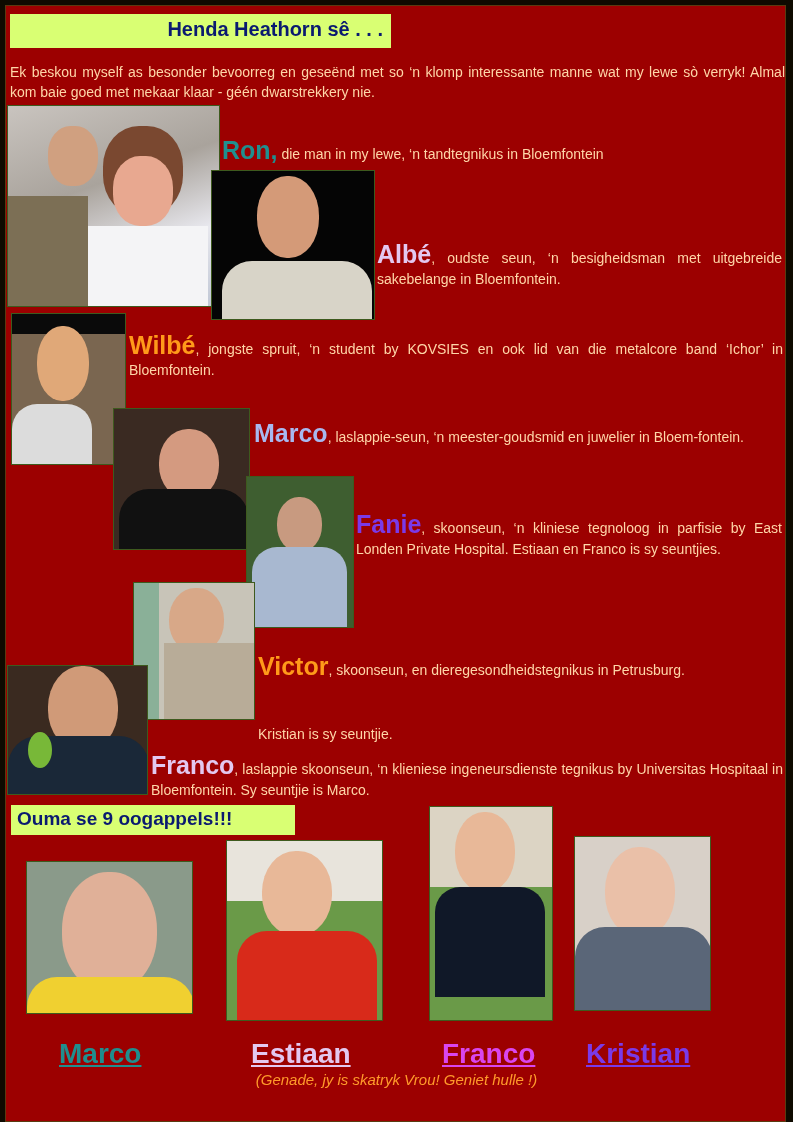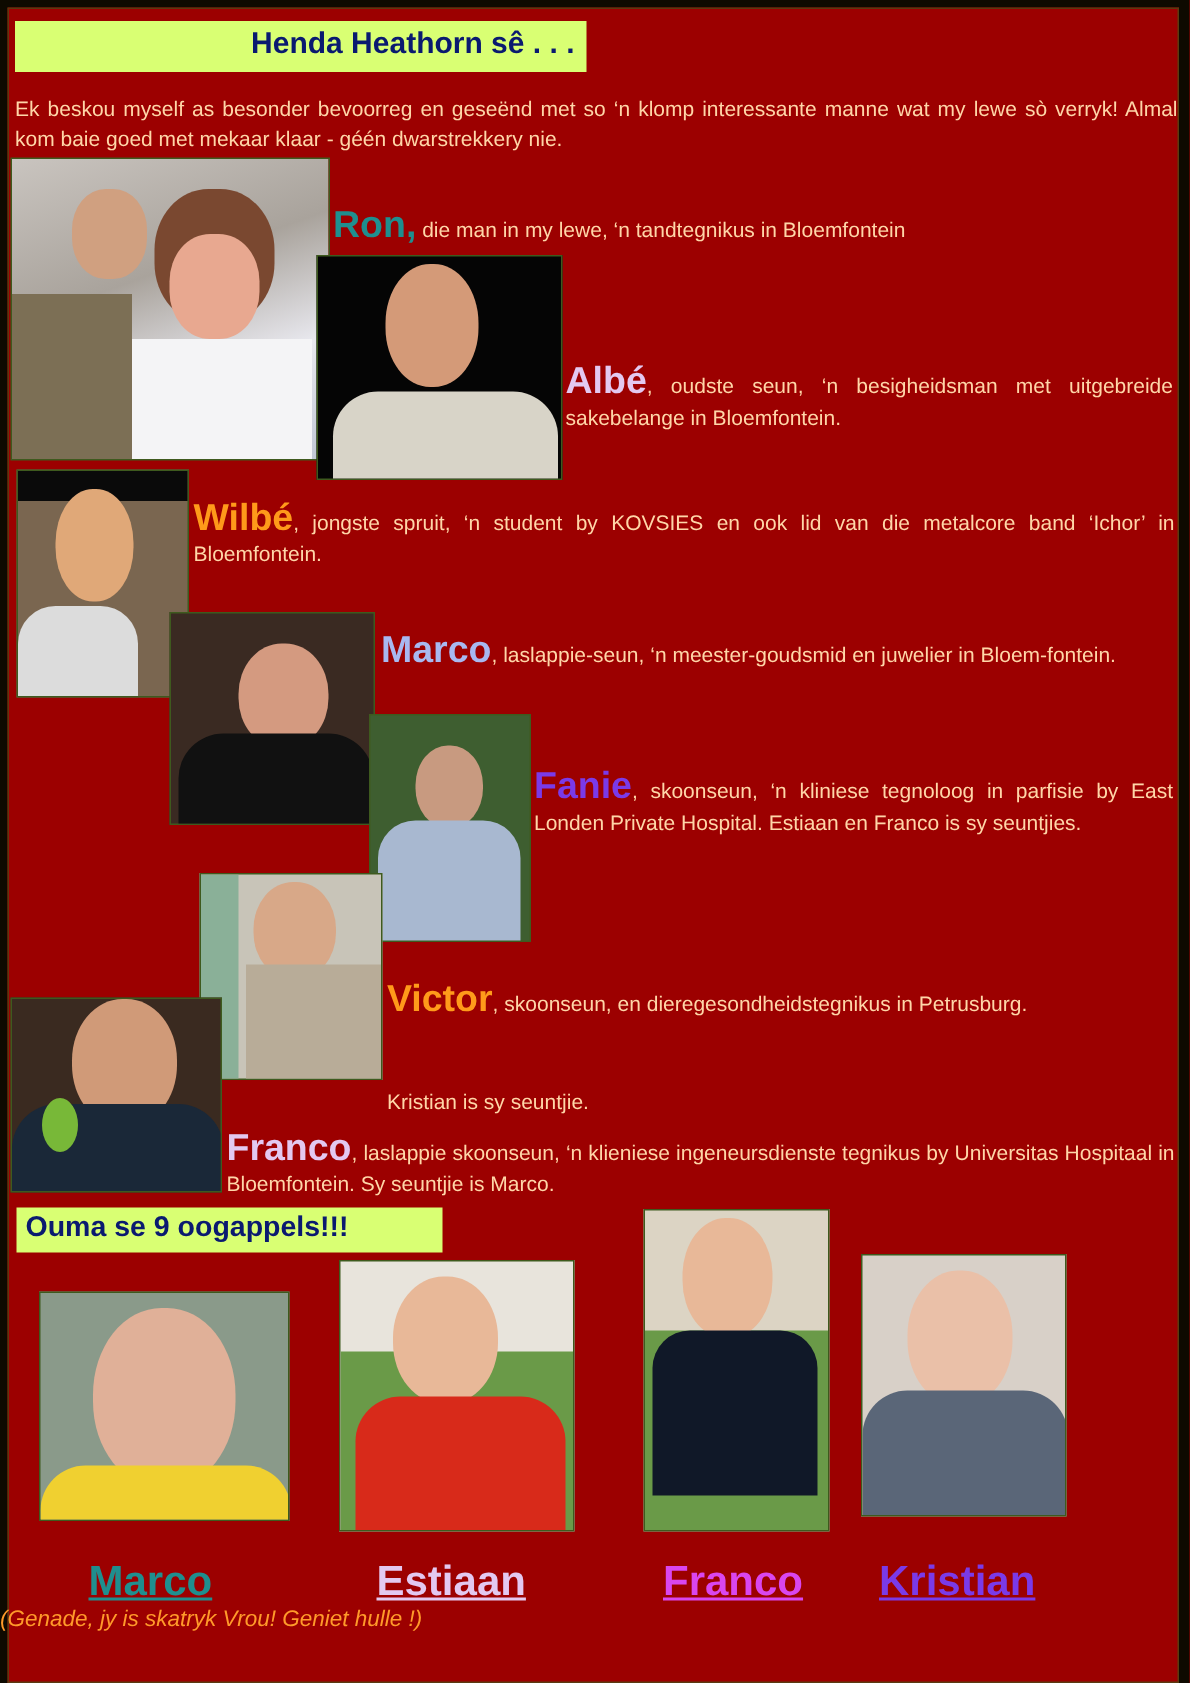--- a/index.html
+++ b/index.html
@@ -21,21 +21,21 @@
   }
   .photo {
     position:absolute; border:1px solid #3e5a1e; box-sizing:border-box; overflow:hidden;
   }
   .cap {
     position:absolute; color:#ffd6a8; font-size:14px; line-height:21px; text-align:justify;
   }
   .cap .nm { font-size:25px; font-weight:bold; }
   .kidname { position:absolute; font-size:28px; font-weight:bold;text-decoration:underline; }
   .footer {
-    position:absolute; left:0; width:793px; top:1071px; text-align:left;
+    position:absolute; left:0; width:793px; top:1071px; text-align:center;
     color:#ff9a2a; font-style:italic; font-size:15px;
   }
 </style>
 </head>
 <body>
 
 <div class="page"></div>
 
 <div class="hdr" style="left:10px; top:14px; width:381px; height:34px;text-align:right;">Henda Heathorn sê . . .</div>
 

